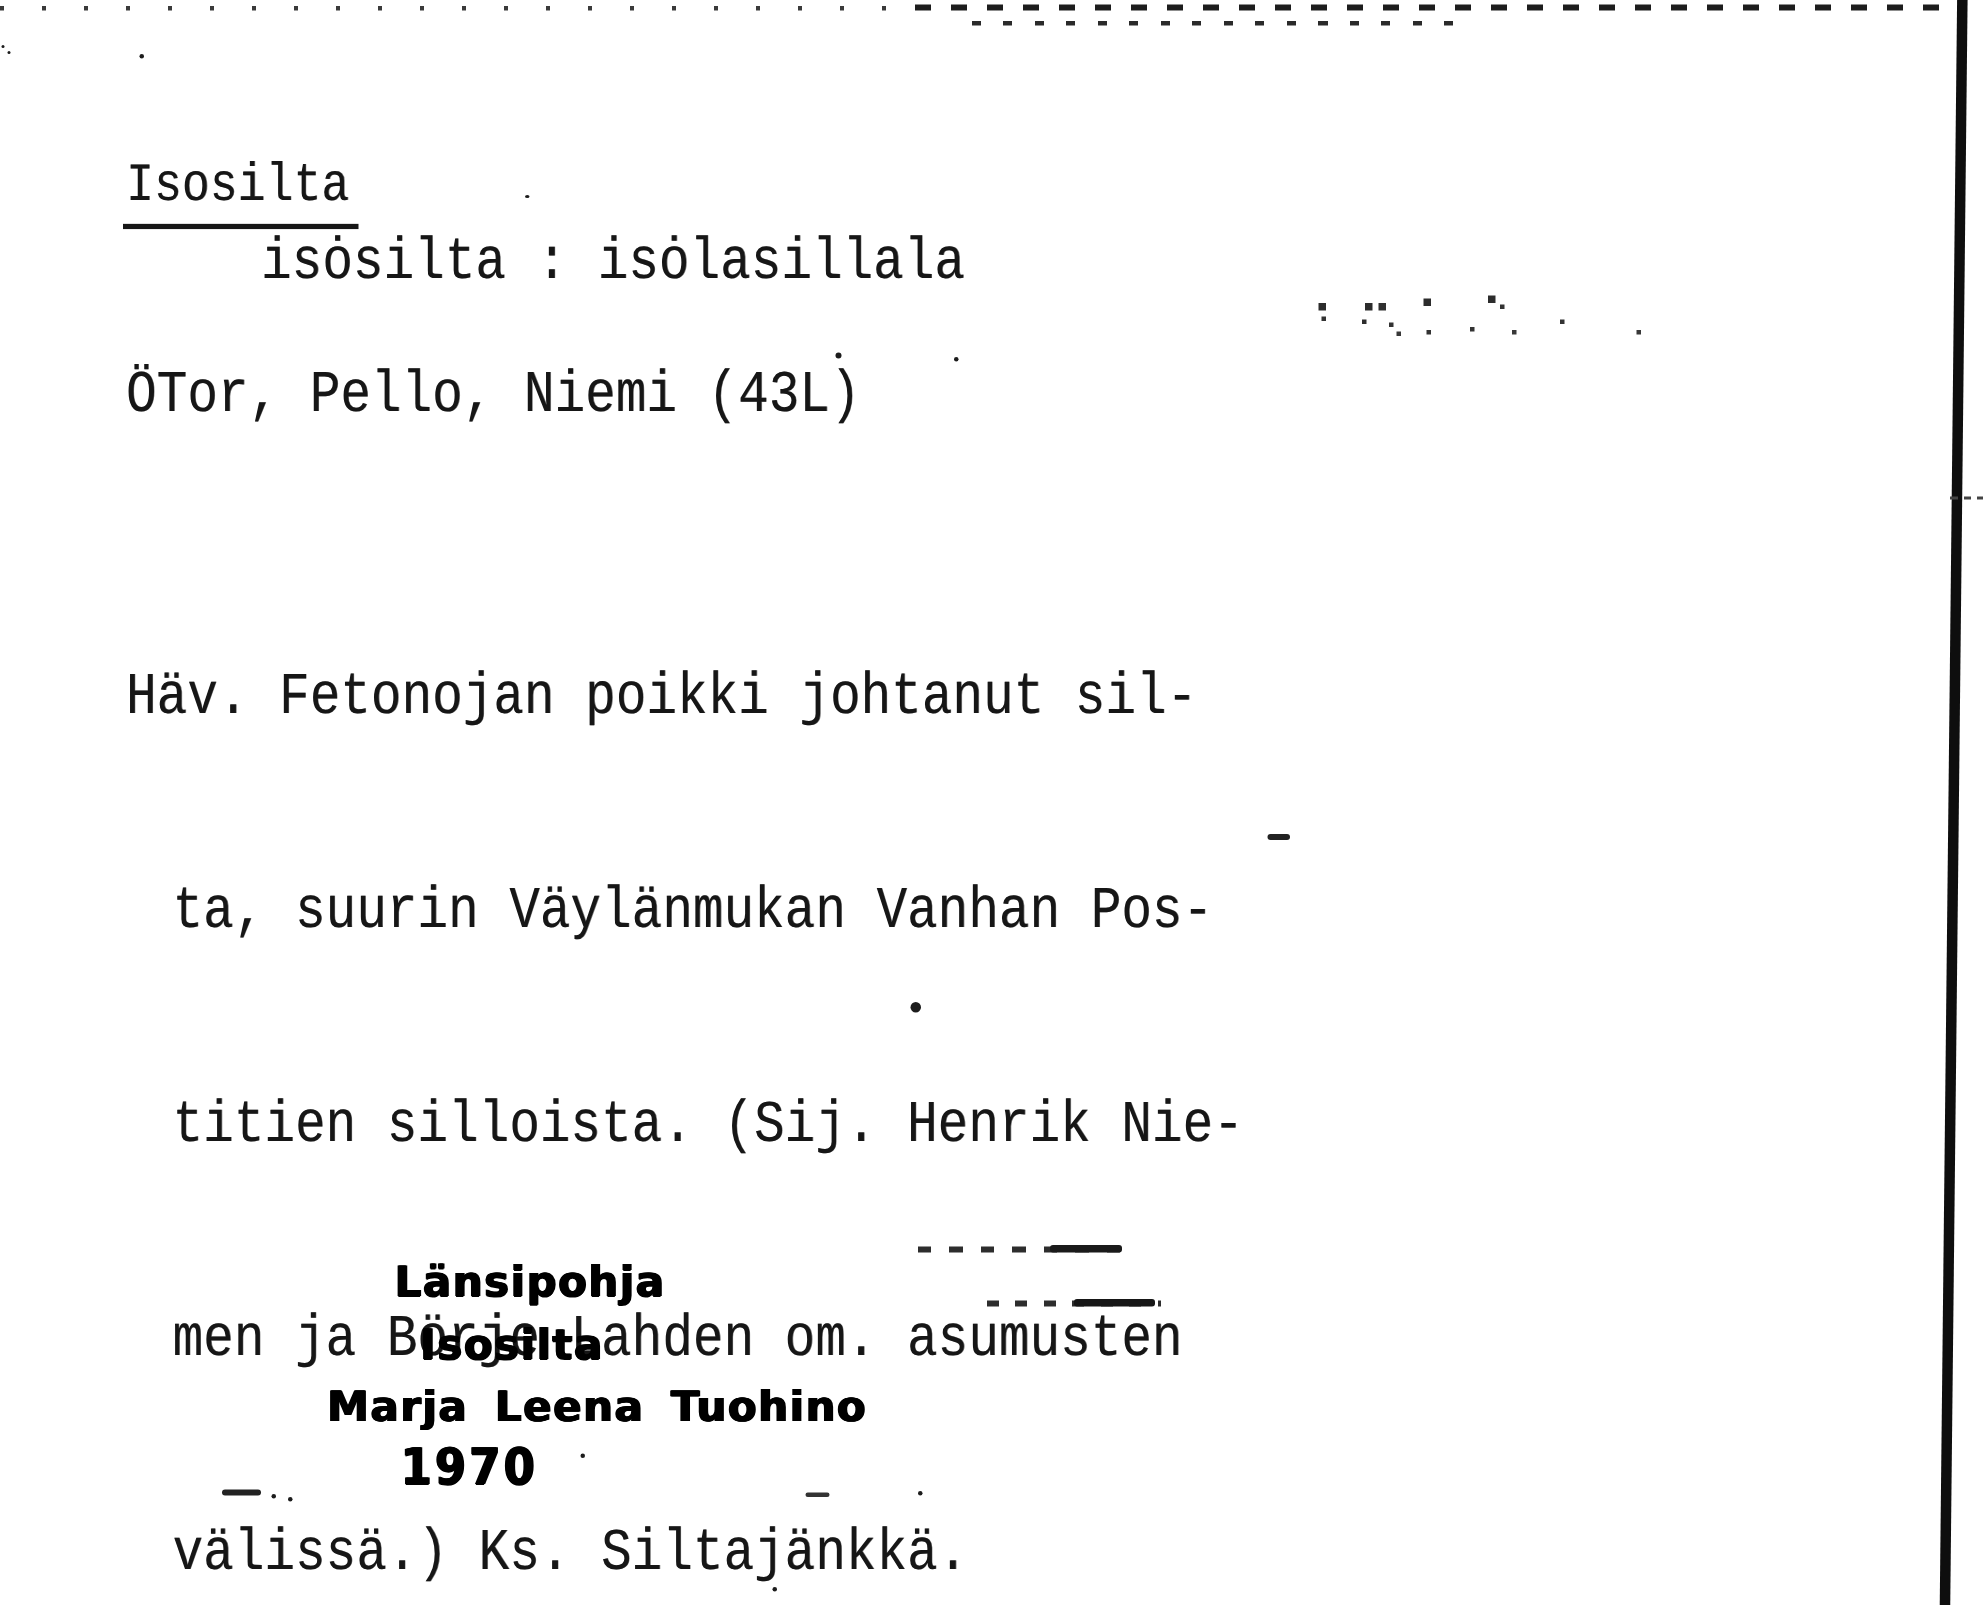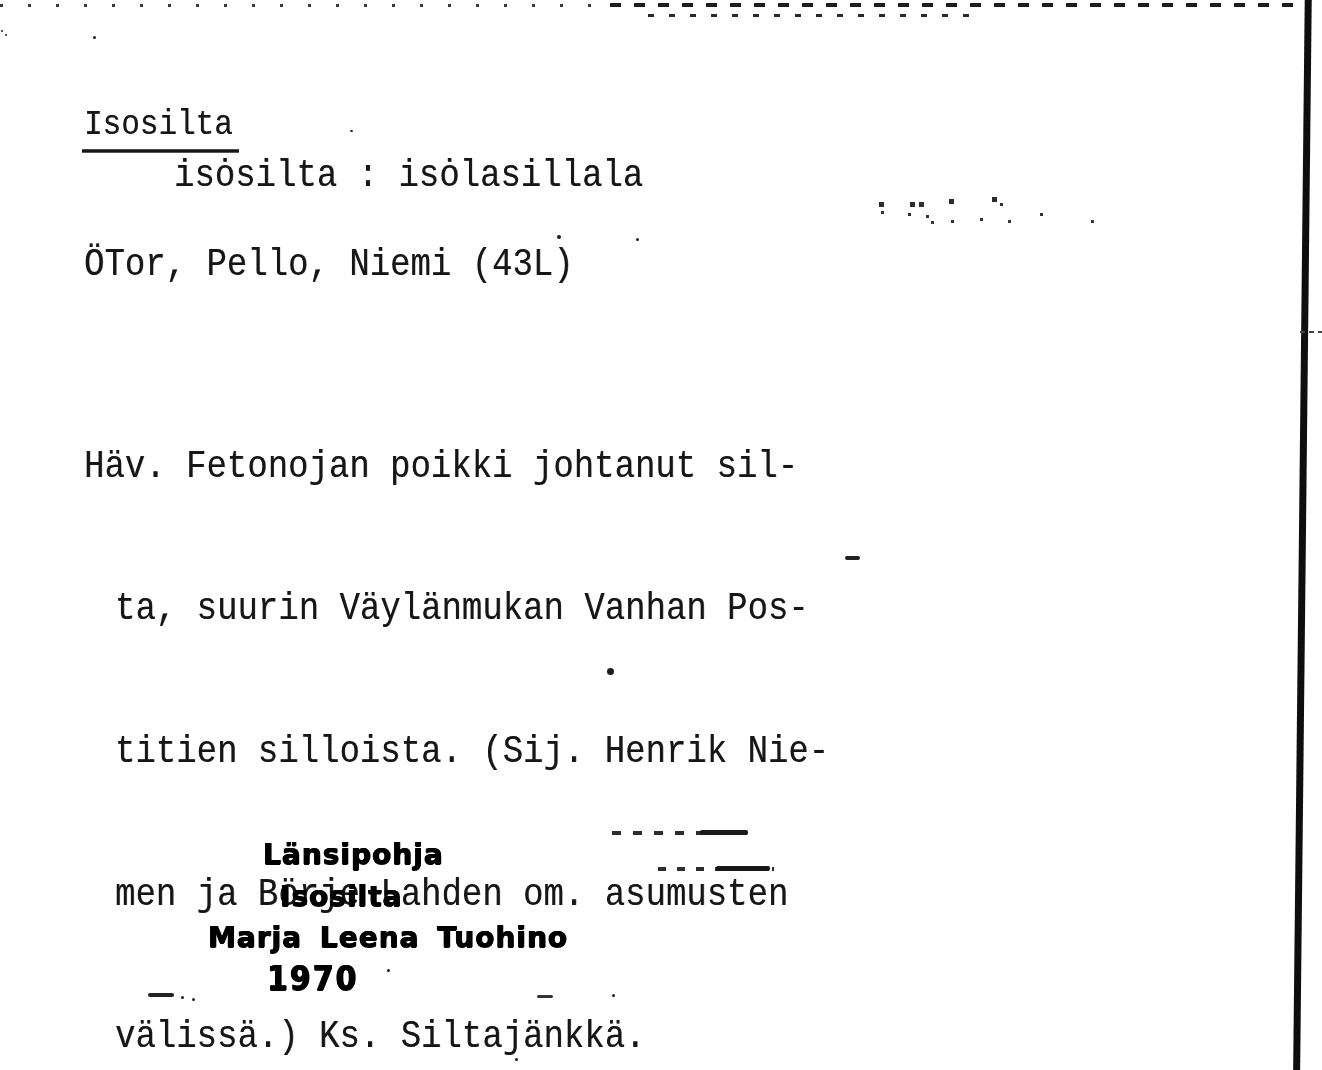--- a/index.html
+++ b/index.html
@@ -90,21 +90,21 @@
 <div class="abs tw tw-para" style="left:84px;top:348px;">
   <div>Häv. Fetonojan poikki johtanut sil-</div>
   <div class="cont">ta, suurin Väylänmukan Vanhan Pos-</div>
   <div class="cont">titien silloista. (Sij. Henrik Nie-</div>
   <div class="cont">men ja Börje Lahden om. asumusten</div>
   <div class="cont">välissä.) Ks. Siltajänkkä.</div>
 </div>
 
 <div class="abs stamp stamp-s" style="left:263px;top:838px;">Länsipohja</div>
 <div class="abs stamp stamp-s" style="left:280px;top:880px;">Isosilta</div>
-<div class="abs stamp stamp-s" style="left:208px;top:921px;word-spacing:7px;">Marja Leena Tuohino</div>
+<div class="abs stamp stamp-s" style="left:218px;top:921px;word-spacing:7px;">Marja Leena Tuohino</div>
 <div class="abs stamp stamp-year" style="left:267px;top:959px;">1970</div>
 
 <div class="abs pdash1"></div>
 <div class="abs pdash1b"></div>
 <div class="abs pdash2"></div>
 <div class="abs pdash2b"></div>
 
 <div class="abs smudge"></div>
 <div class="abs dot" style="left:557px;top:235px;width:4px;height:4px;"></div>
 <div class="abs dash" style="left:845px;top:556px;width:15px;height:4px;"></div>

